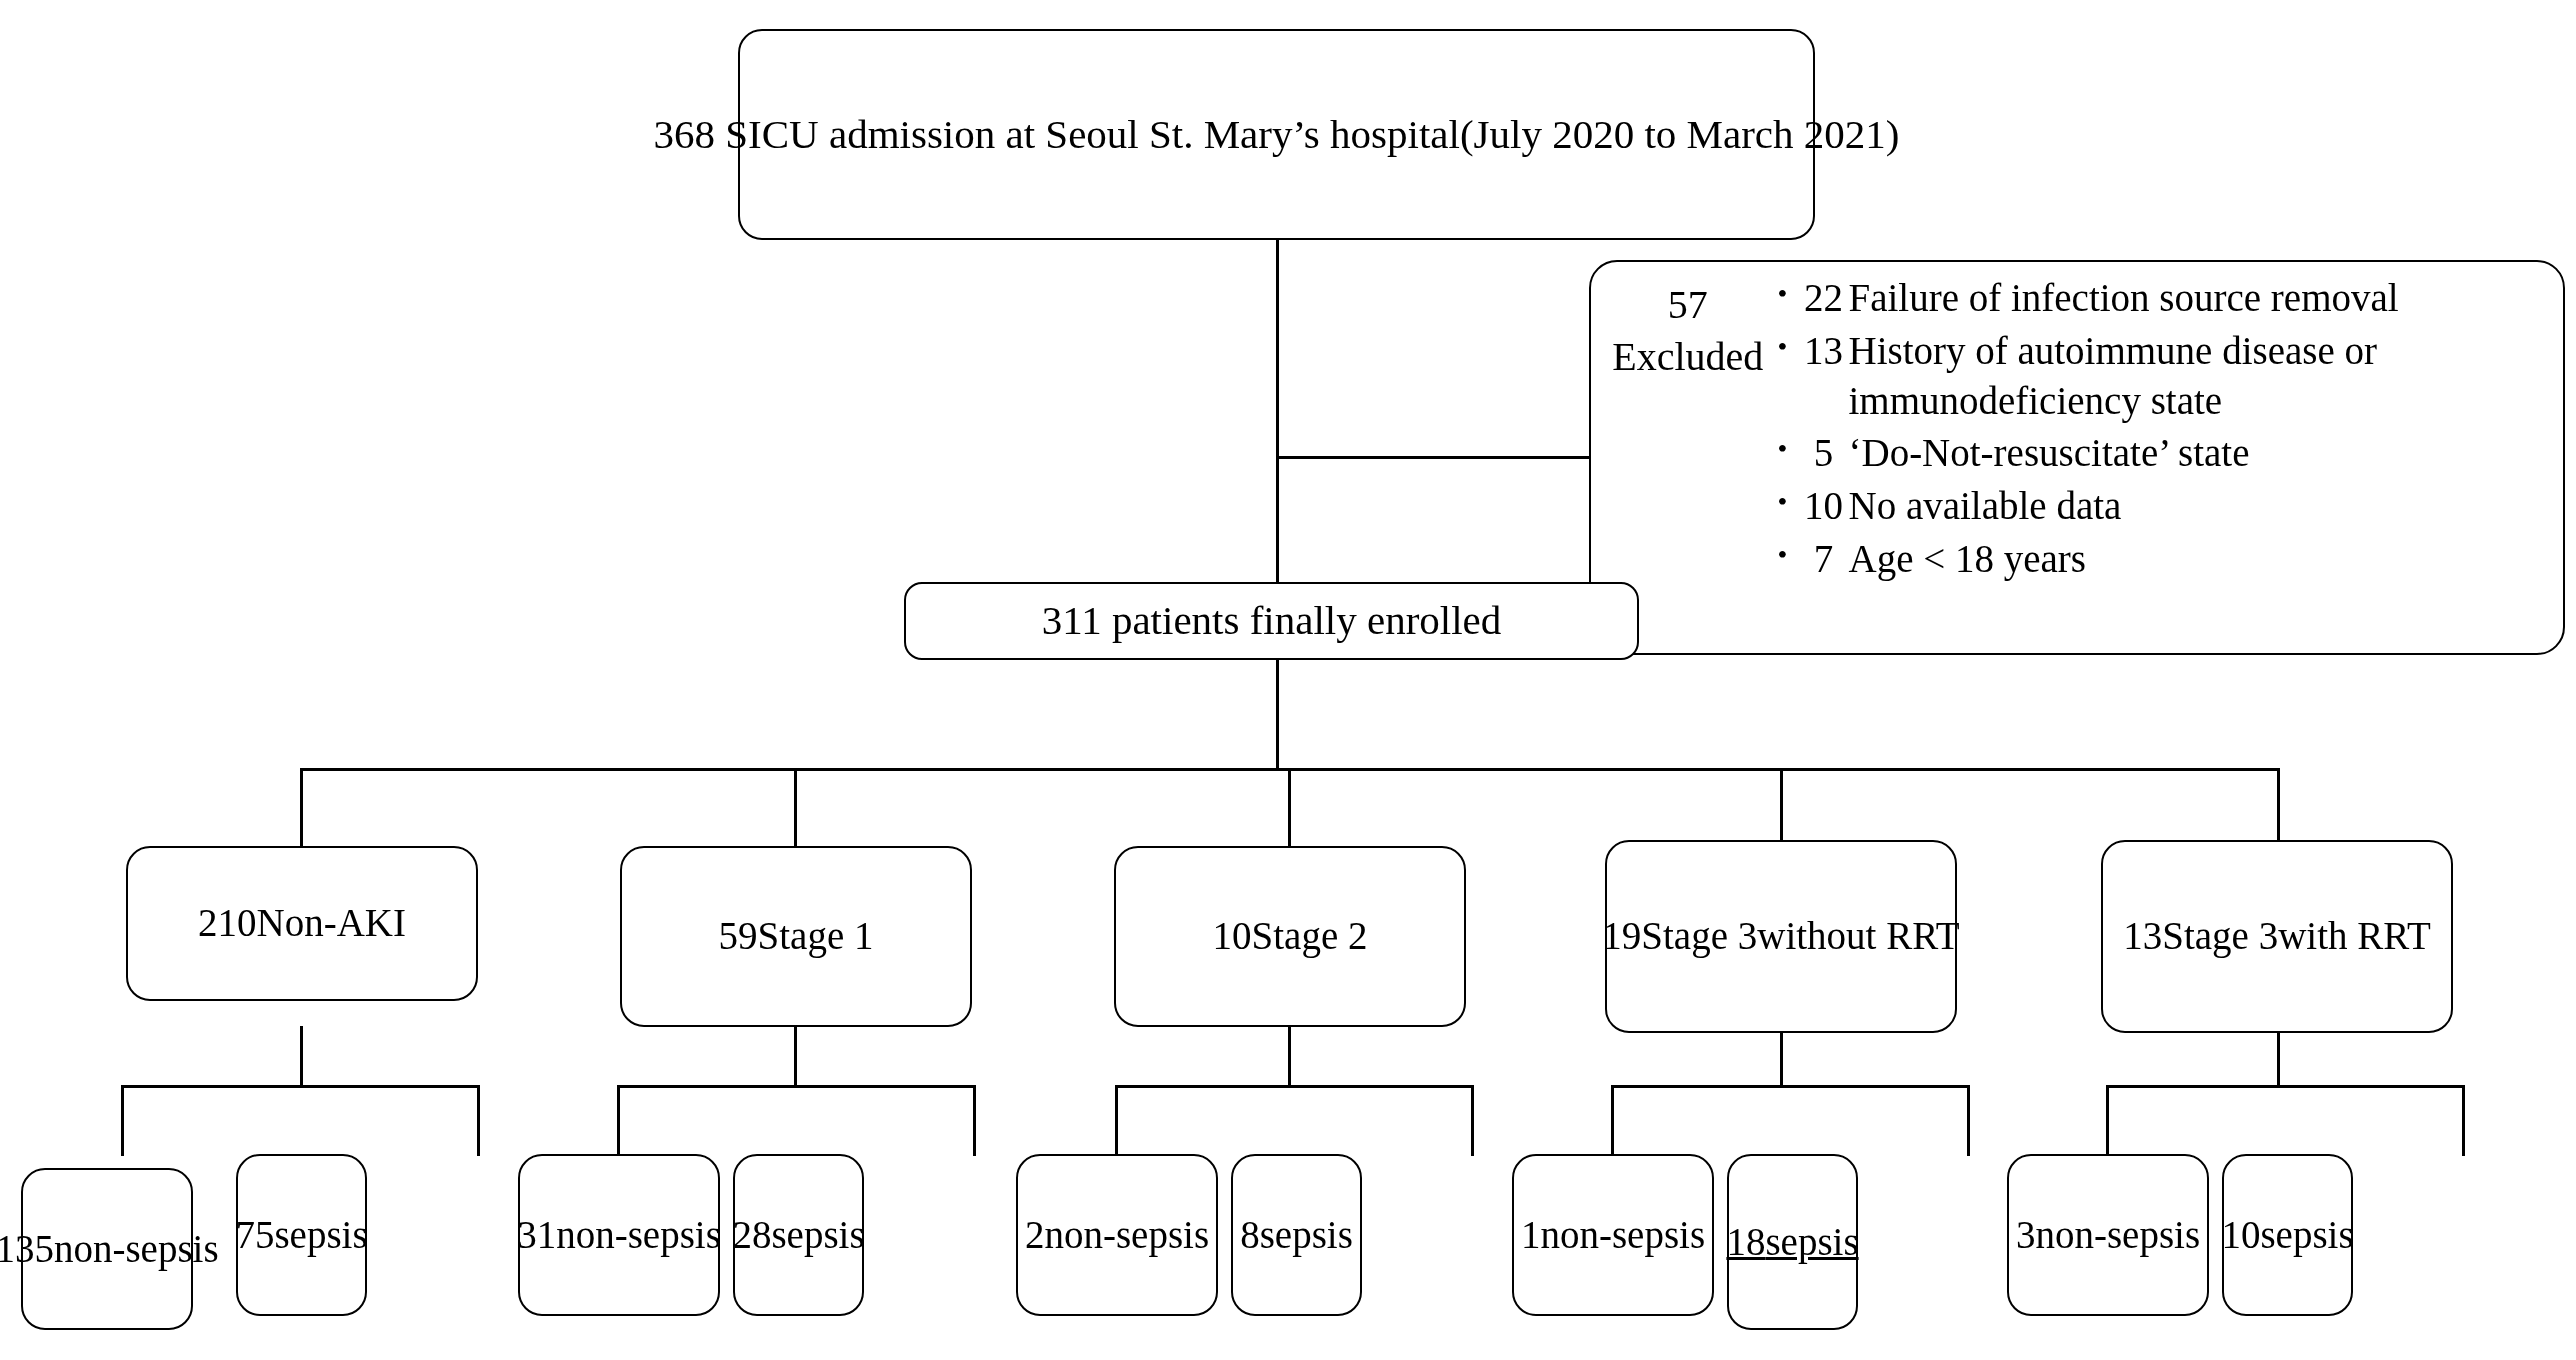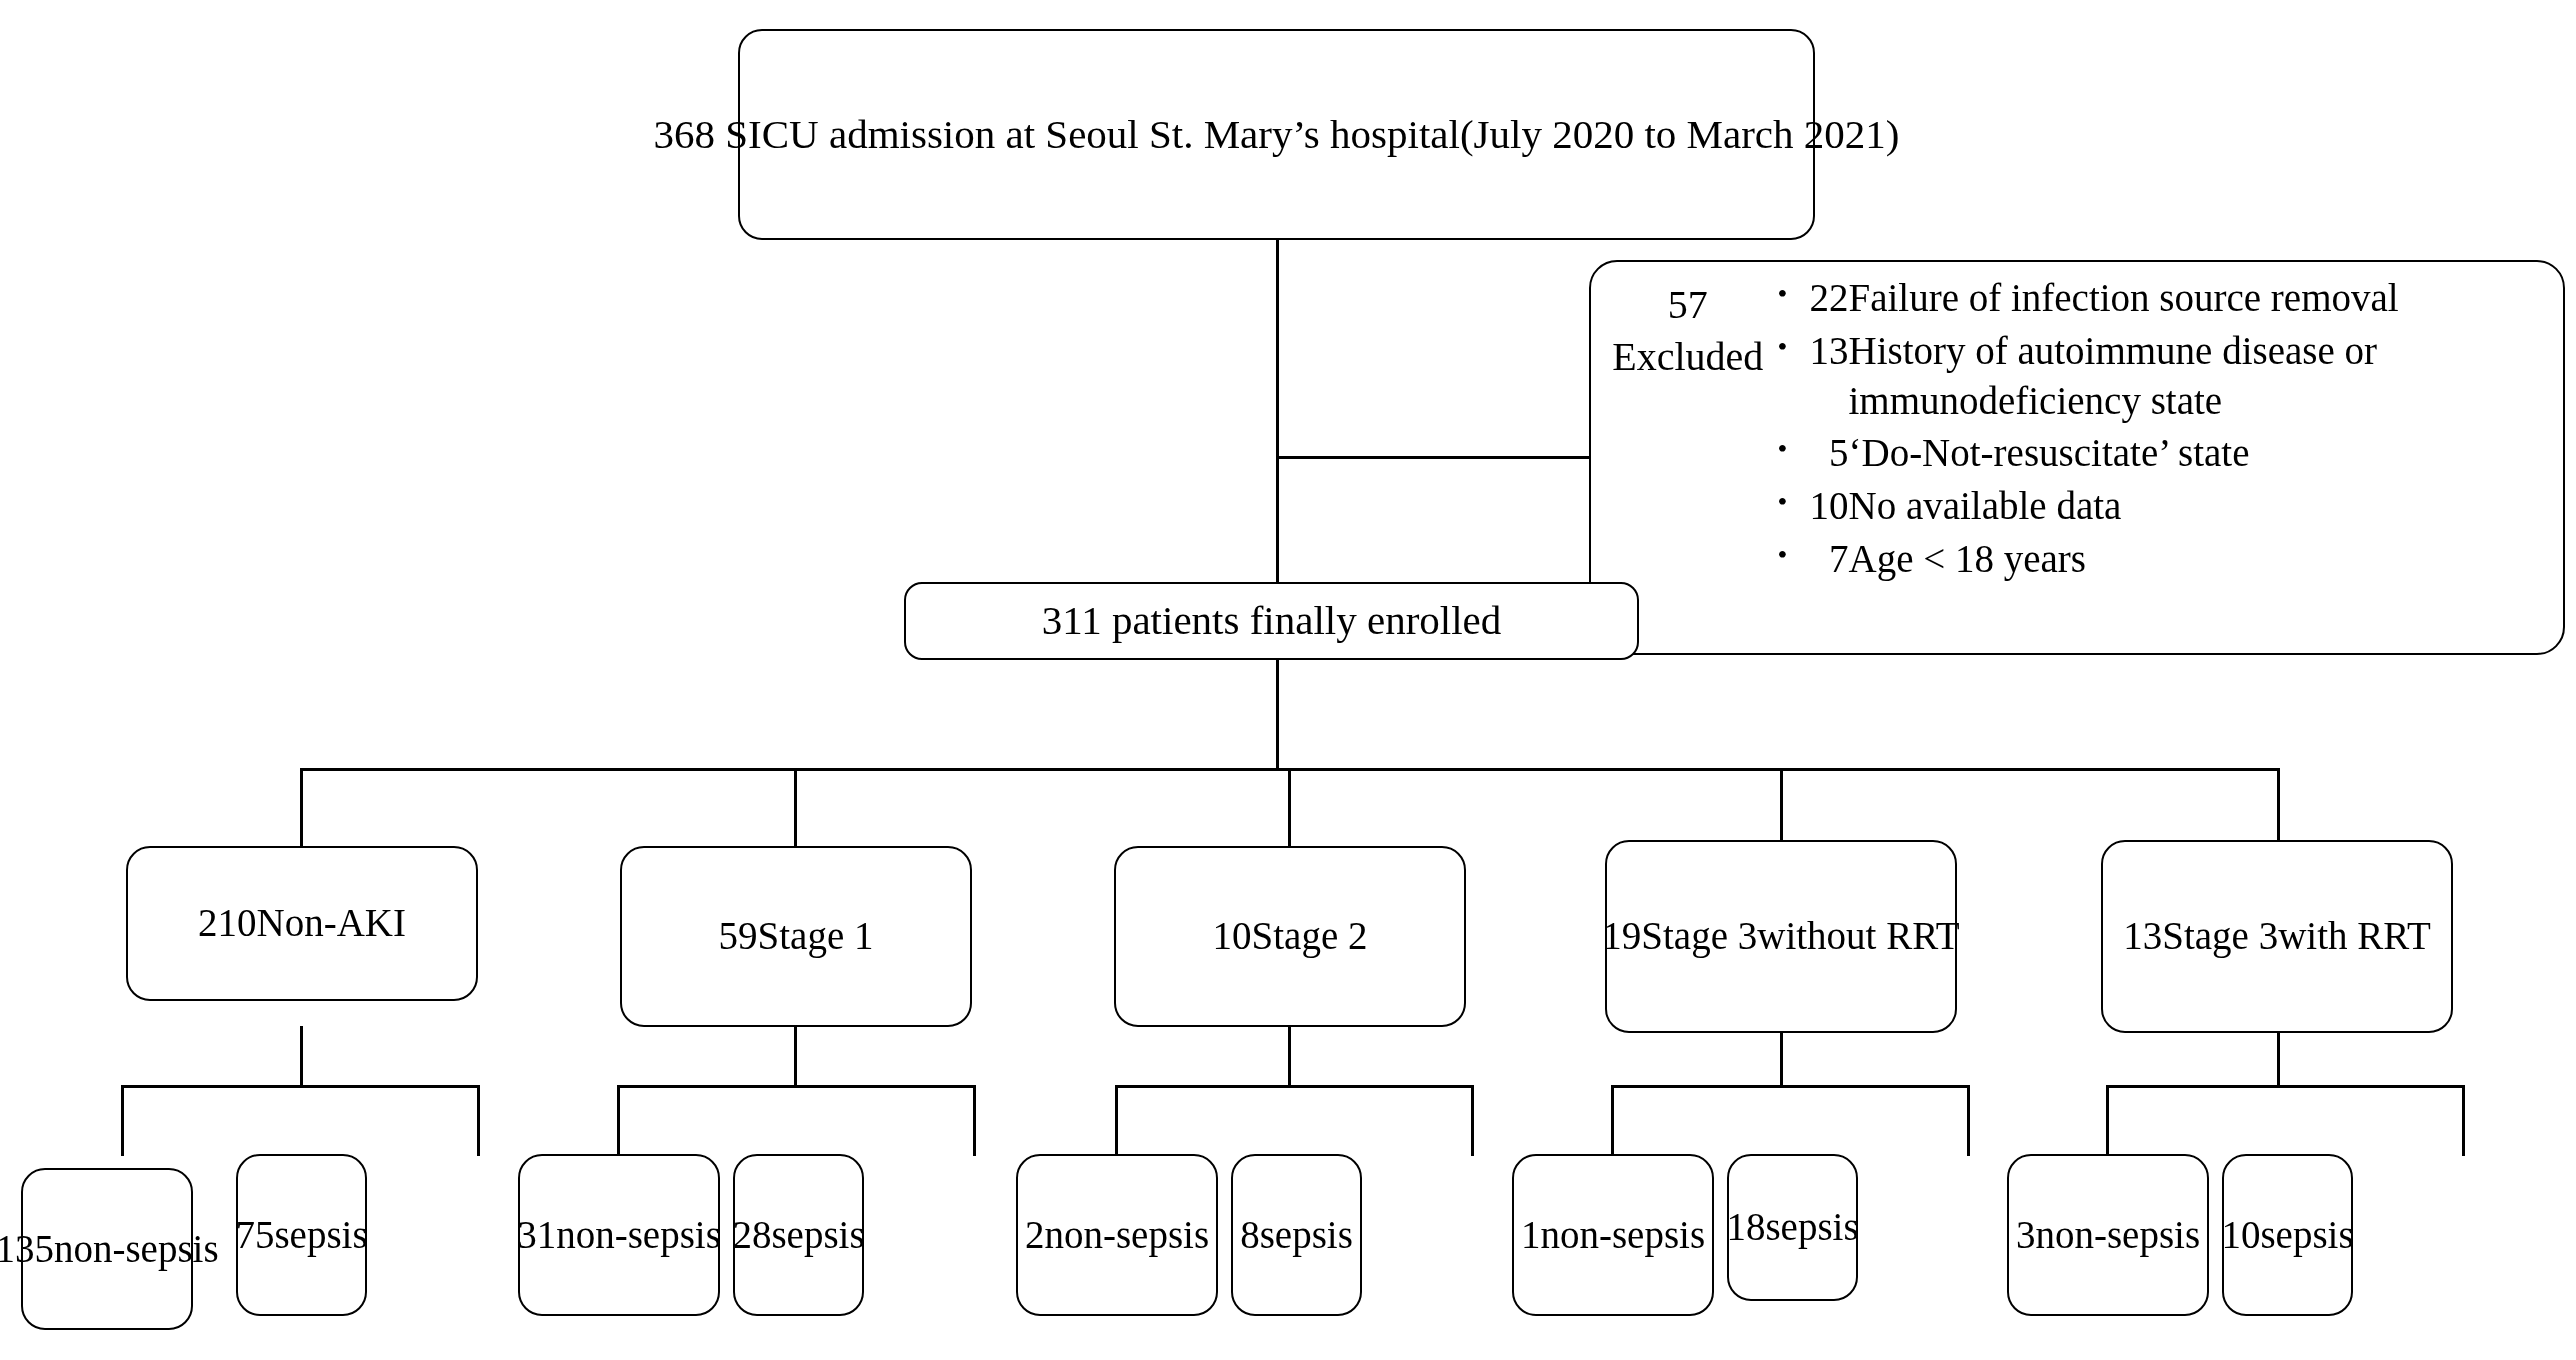--- a/index.html
+++ b/index.html
@@ -62,21 +62,21 @@
     line-height:1.28;
   }
   .excl-bullet{
     flex:0 0 32px;
     text-align:center;
     font-size:28px;
     line-height:1.5;
   }
   .excl-num{
     flex:0 0 50px;
-    text-align:right;
+    text-align:center;
     font-size:39px;
   }
   .excl-txt{
     flex:1 1 auto;
     text-align:left;
     font-size:39px;
   }
 
   #box-enrolled{
     left:904px; top:582px; width:735px; height:78px;
@@ -94,21 +94,21 @@
 
   
   .leaf-box{font-size:39px;}
   #leaf-0{left:21px;   top:1154px; width:172px; height:162px;margin-top:14px;}
   #leaf-1{left:236px;  top:1154px; width:131px; height:162px;}
   #leaf-2{left:518px;  top:1154px; width:202px; height:162px;}
   #leaf-3{left:733px; top:1154px; width:131px; height:162px;}
   #leaf-4{left:1016px; top:1154px; width:202px; height:162px;}
   #leaf-5{left:1231px; top:1154px; width:131px; height:162px;}
   #leaf-6{left:1512px; top:1154px; width:202px; height:162px;}
-  #leaf-7{left:1727px; top:1154px; width:131px; height:147px;}
+  #leaf-7{left:1727px; top:1154px; width:131px; height:176px;text-decoration:underline;}
   #leaf-8{left:2007px; top:1154px; width:202px; height:162px;}
   #leaf-9{left:2222px; top:1154px; width:131px; height:162px;}
 
   
   .ln-v,.ln-h{position:absolute;background:#000000;}
   .ln-v{width:2.8px;}
   .ln-h{height:2.8px;}
 </style>
 </head>
 <body>

